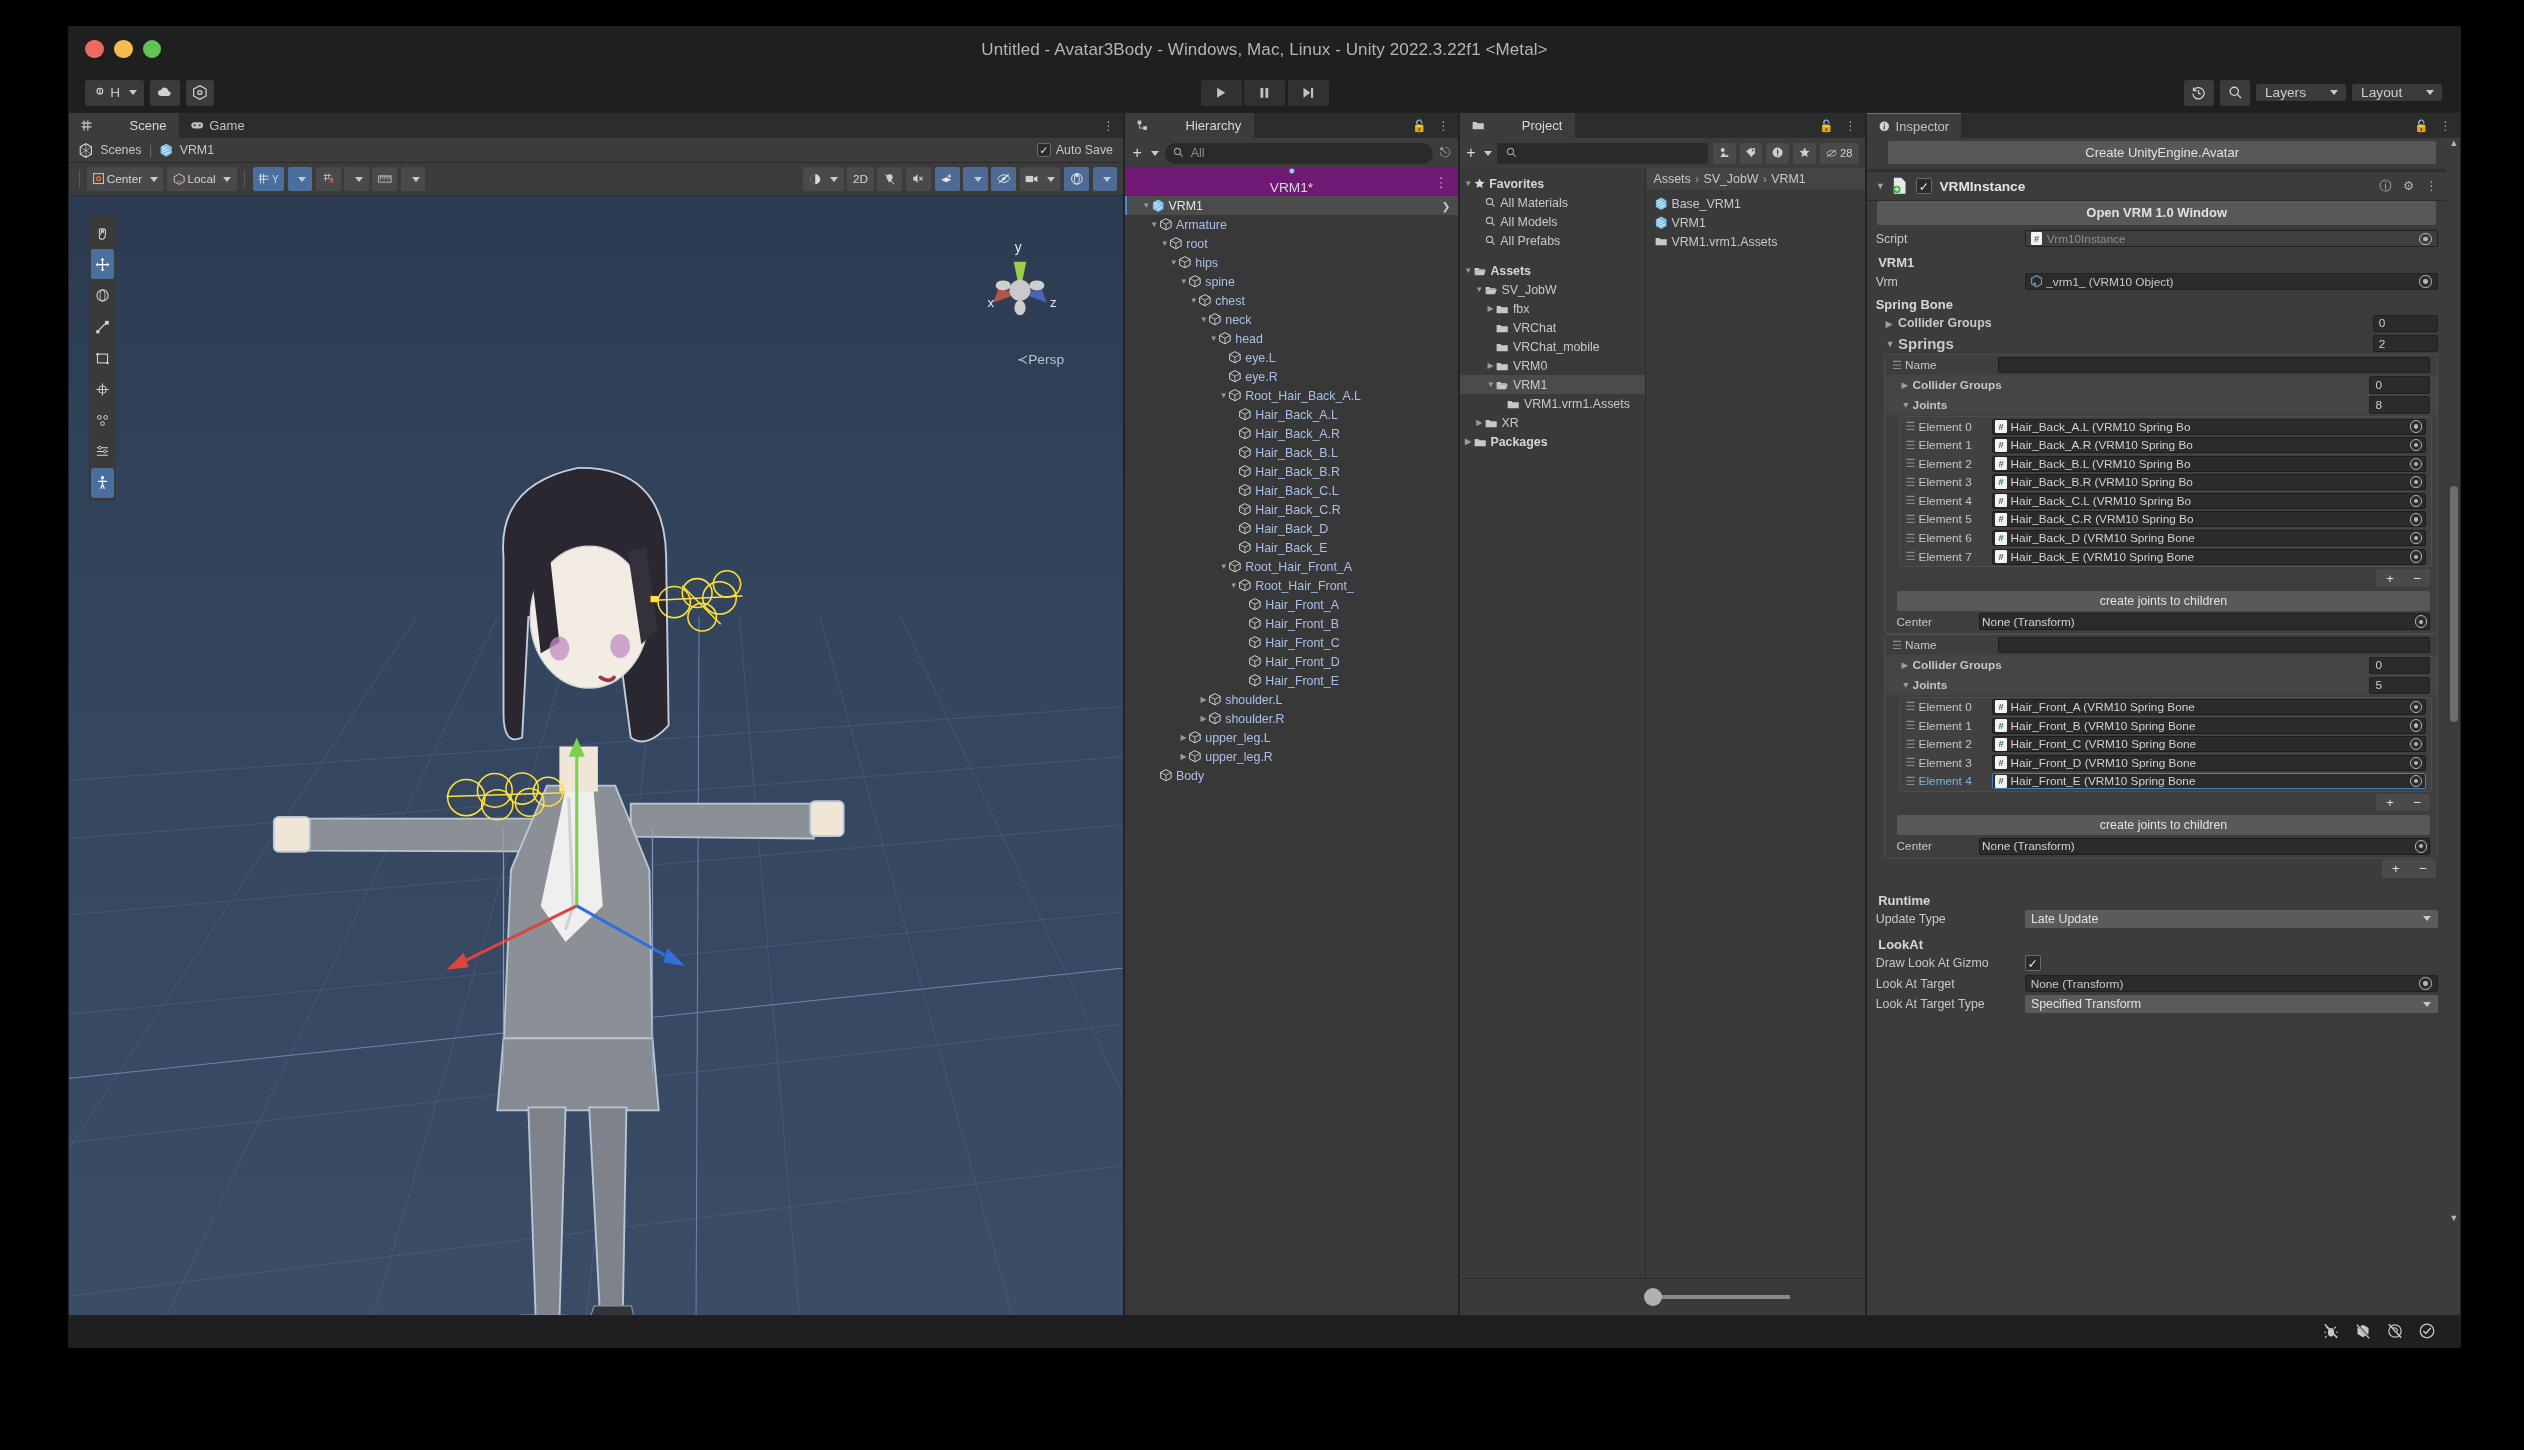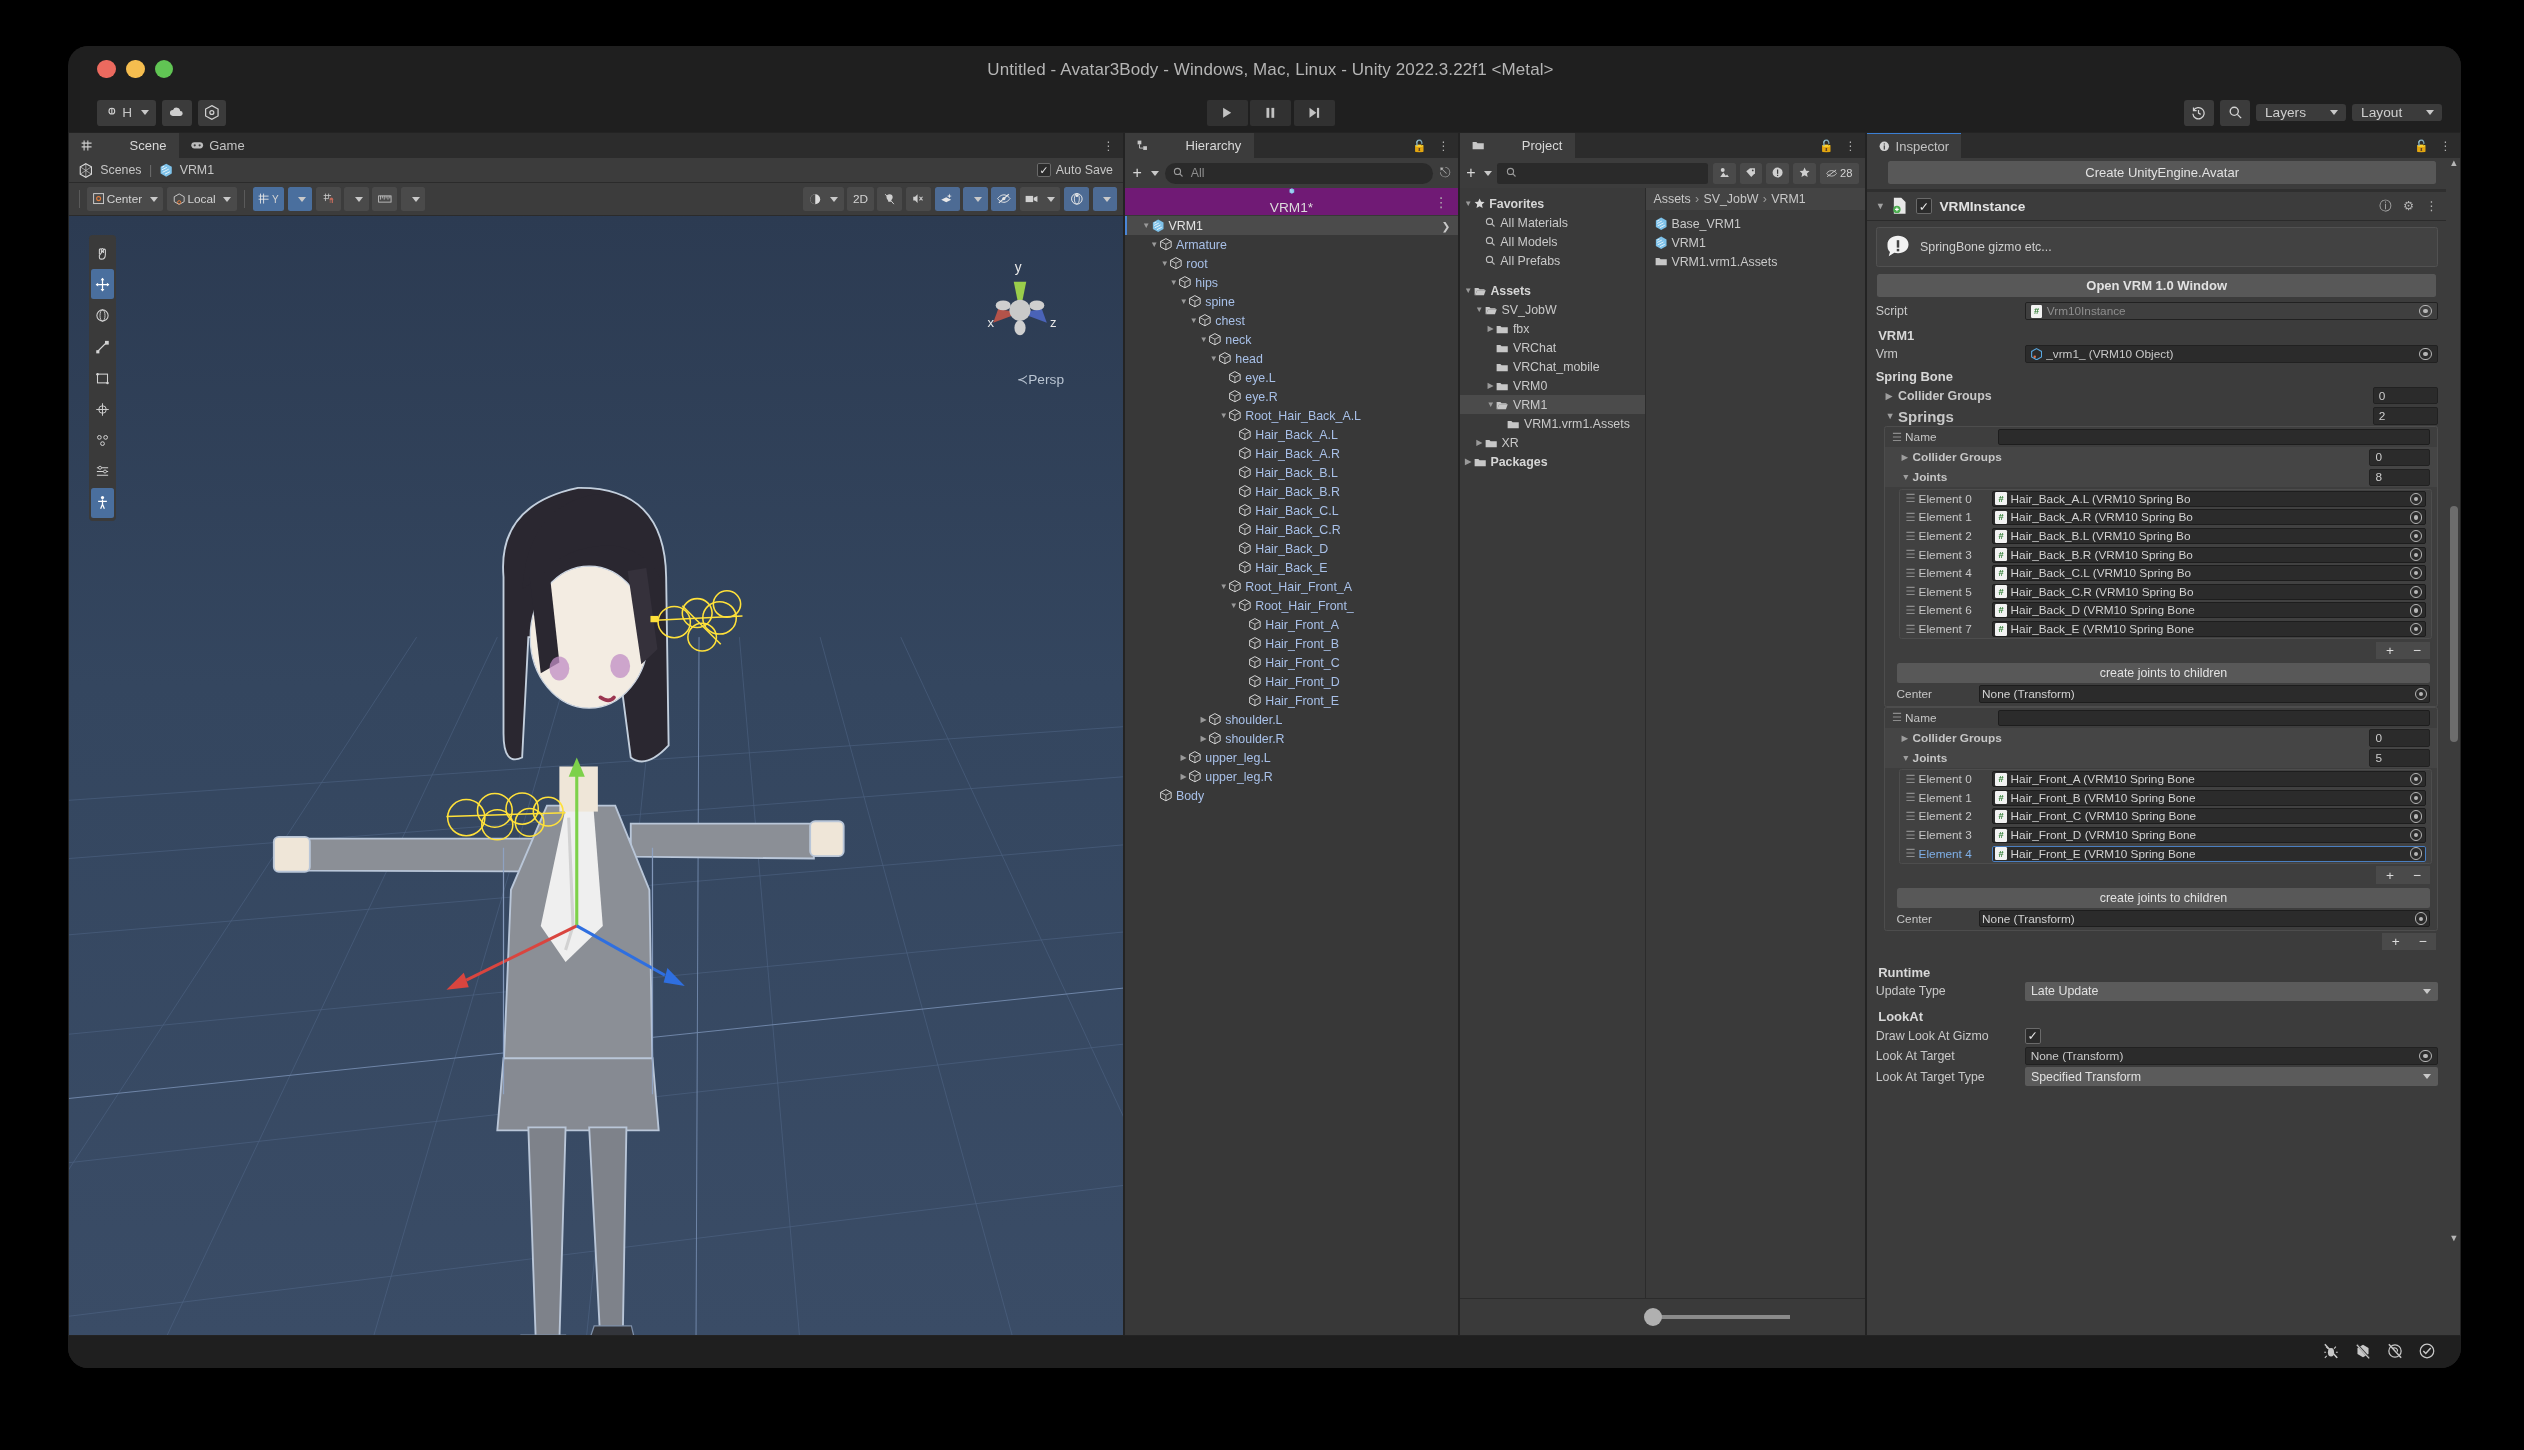--- a/index.html
+++ b/index.html
@@ -3,24 +3,23 @@
 <meta charset="utf-8">
 <style>
   * { box-sizing: border-box; margin:0; padding:0; }
   html,body {
     width:2525px; height:1450px;
     background:#000;
     font-family:"Liberation Sans", sans-serif;
     overflow:hidden;
   }
   .win {
-    position:absolute; left:68px; top:46px; width:2393px; height:1322px;
-    background:#1e1e1e; border-radius:20px; overflow:hidden;
+    position:absolute; left:68px; top:26px; width:2393px; height:1322px;
+    background:#1e1e1e; border-radius:2px; overflow:hidden;
     box-shadow:0 0 25px rgba(0,0,0,.6);
-    padding-left:12px;
   }
   
   .titlebar {
     position:relative; height:47px; background:#1f1f1f;
     display:flex; align-items:center; justify-content:center;
   }
   .traffic { position:absolute; left:17.4px; top:13.7px; display:flex; gap:10px; }
   .dot { width:18.6px; height:18.6px; border-radius:50%; }
   .dot.r{background:#ec6a5f}.dot.y{background:#f5bd4f}.dot.g{background:#61c554}
   .title { color:#b5b5b5; font-size:17px; letter-spacing:0.1px; }
@@ -1131,28 +1130,20 @@
               </svg>
             <span class="chk">✓</span>
             <span style="font-size:13.7px;color:#e2e2e2;font-weight:bold">VRMInstance</span>
             <span style="margin-left:auto;display:flex;gap:11.2px;color:#b4b4b4;font-size:12.4px">
               <span>ⓘ</span>
               <span>⚙</span>
               <span>⋮</span>
             </span>
           </div>
 
-          <div class="helpbox">
-            <svg width="26" height="26" viewBox="0 0 42 42">
-                <path d="M21 3c10 0 17 6 17 14s-7 14-17 14c-2 0-4-.2-6-.7L6 36l2-7C4 26 4 21 4 17 4 9 11 3 21 3z" fill="#f2f2f2"></path>
-                <rect x="19" y="10" width="4" height="12" fill="#424242"></rect>
-                <rect x="19" y="24" width="4" height="4" fill="#424242"></rect>
-              </svg>
-            <span style="font-size:12.4px;color:#cfcfcf">SpringBone gizmo etc...</span>
-          </div>
 
           <div style="padding:0 10px 3.7px 10px;font-weight:bold;">
             <div class="btn-wide">Open VRM 1.0 Window</div>
           </div>
 
           <div class="row">
             <span class="lbl">Script</span>
             <span class="field dis">
               <span style="display:flex;align-items:center;gap:4.3px">
                 <span class="scriptico">#</span>

